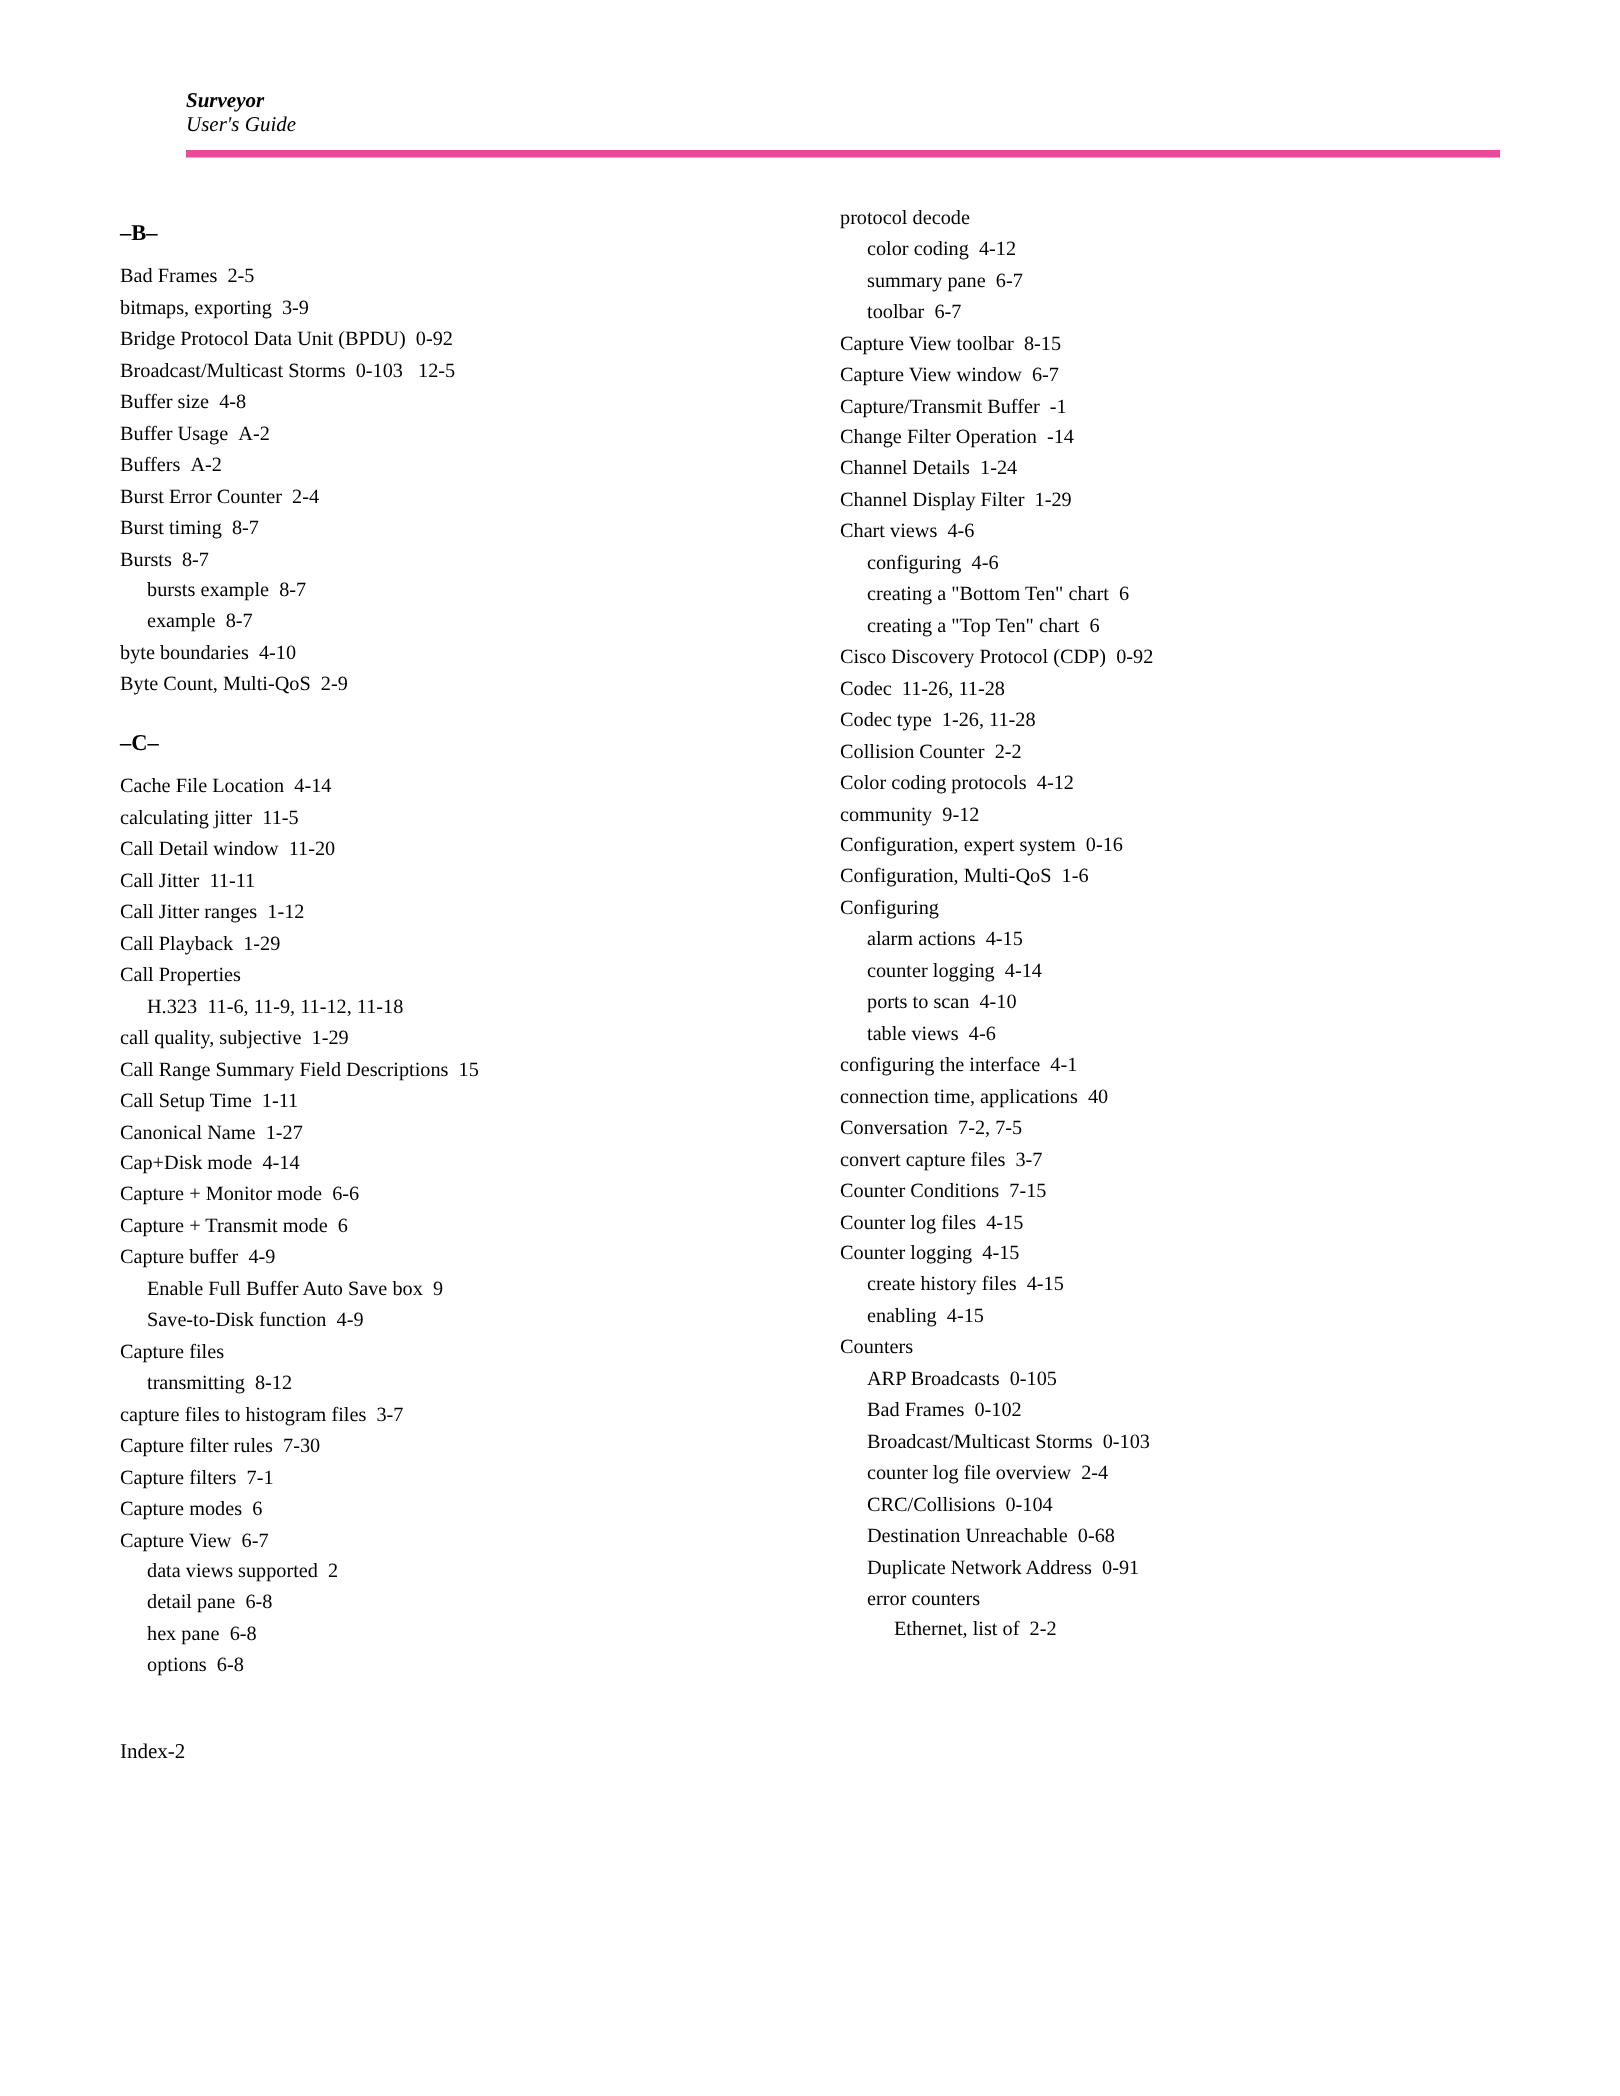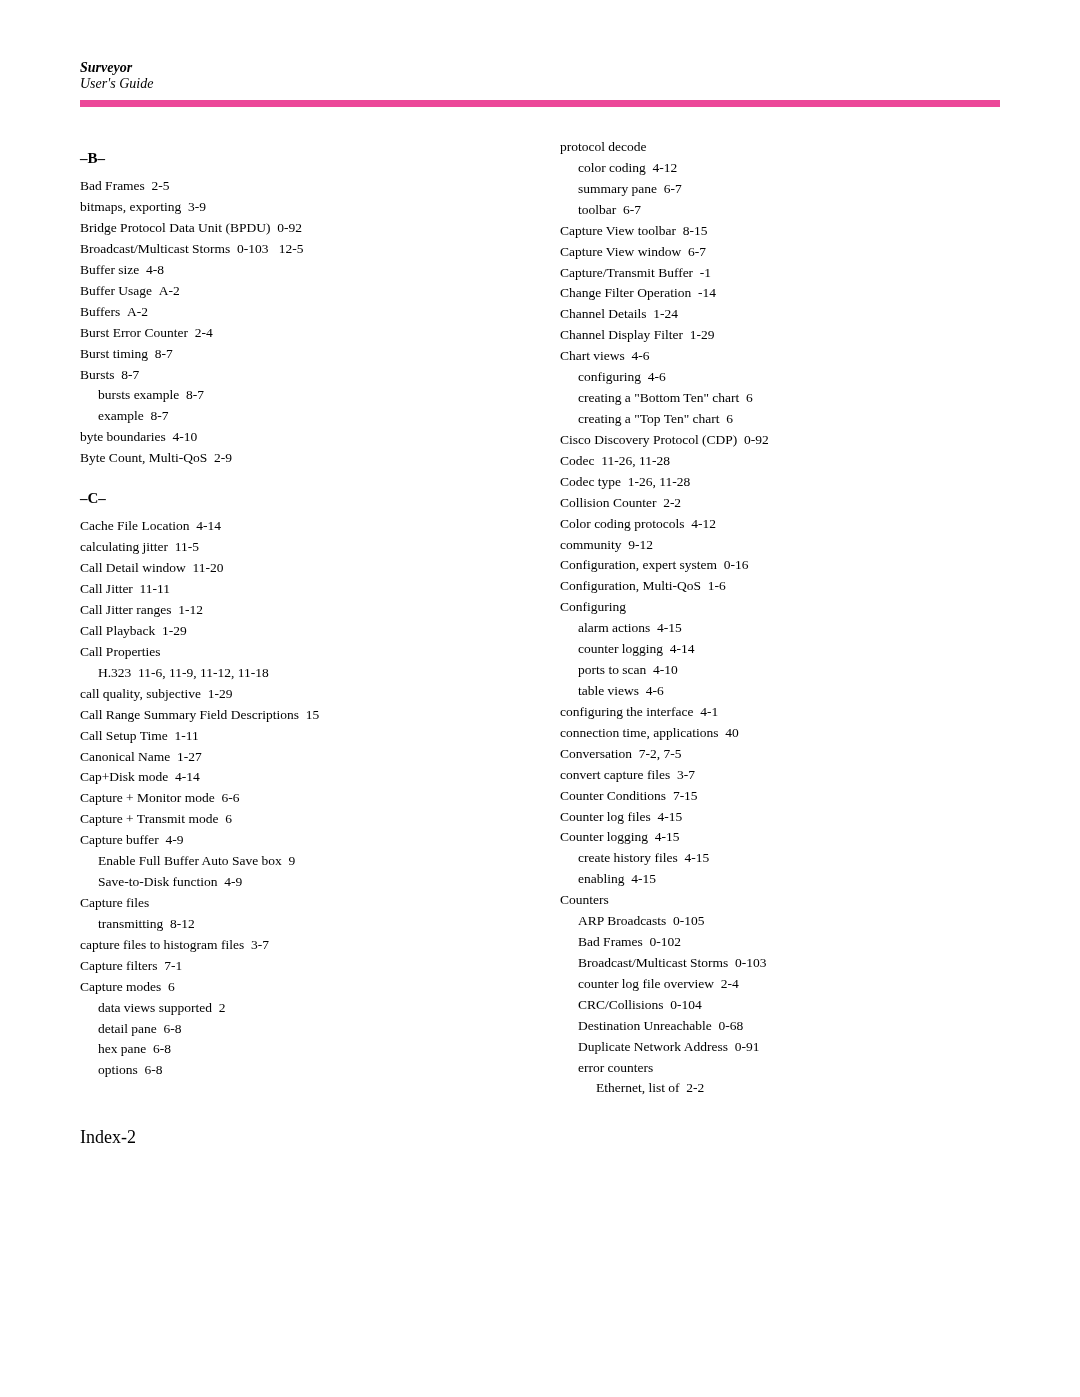--- a/index.html
+++ b/index.html
@@ -12,23 +12,24 @@
       background: #ffffff;
       font-family: Times New Roman, Times, serif;
       font-size: 14px;
       color: #000000;
       width: 1080px;
       min-height: 1397px;
       padding: 60px 80px 60px 80px;
     }
 
     .header {
-      border-bottom: 7px solid #ec4899;
+      border-bottom: 5px solid #ec4899;
       padding-bottom: 8px;
       margin-bottom: 30px;
+      margin-left: 44px;
     }
 
     .header-title {
       font-weight: bold;
       font-style: italic;
       font-size: 14px;
     }
 
     .header-subtitle {
       font-style: italic;
@@ -61,22 +62,22 @@
 
     .index-entry.sub {
       padding-left: 18px;
     }
 
     .index-entry.sub2 {
       padding-left: 36px;
     }
 
     .footer {
-      margin-top: 28px;
-      font-size: 18px;
+      margin-top: 40px;
+      font-size: 14px;
     }
   </style>
 </head>
 <body>
 
 <div class="header">
   <div class="header-title">Surveyor</div>
   <div class="header-subtitle">User's Guide</div>
 </div>
 
@@ -117,22 +118,24 @@
     <span class="index-entry">Canonical Name 1-27</span>
     <span class="index-entry">Cap+Disk mode 4-14</span>
     <span class="index-entry">Capture + Monitor mode 6-6</span>
     <span class="index-entry">Capture + Transmit mode 6</span>
     <span class="index-entry">Capture buffer 4-9</span>
     <span class="index-entry sub">Enable Full Buffer Auto Save box 9</span>
     <span class="index-entry sub">Save-to-Disk function 4-9</span>
     <span class="index-entry">Capture files</span>
     <span class="index-entry sub">transmitting 8-12</span>
     <span class="index-entry">capture files to histogram files 3-7</span>
+    <span class="index-entry">Capture filter rules 7-30</span>
     <span class="index-entry">Capture filters 7-1</span>
     <span class="index-entry">Capture modes 6</span>
+    <span class="index-entry">Capture View 6-7</span>
     <span class="index-entry sub">data views supported 2</span>
     <span class="index-entry sub">detail pane 6-8</span>
     <span class="index-entry sub">hex pane 6-8</span>
     <span class="index-entry sub">options 6-8</span>
 
   </div>
 
   <div class="column">
 
     <span class="index-entry">protocol decode</span>

